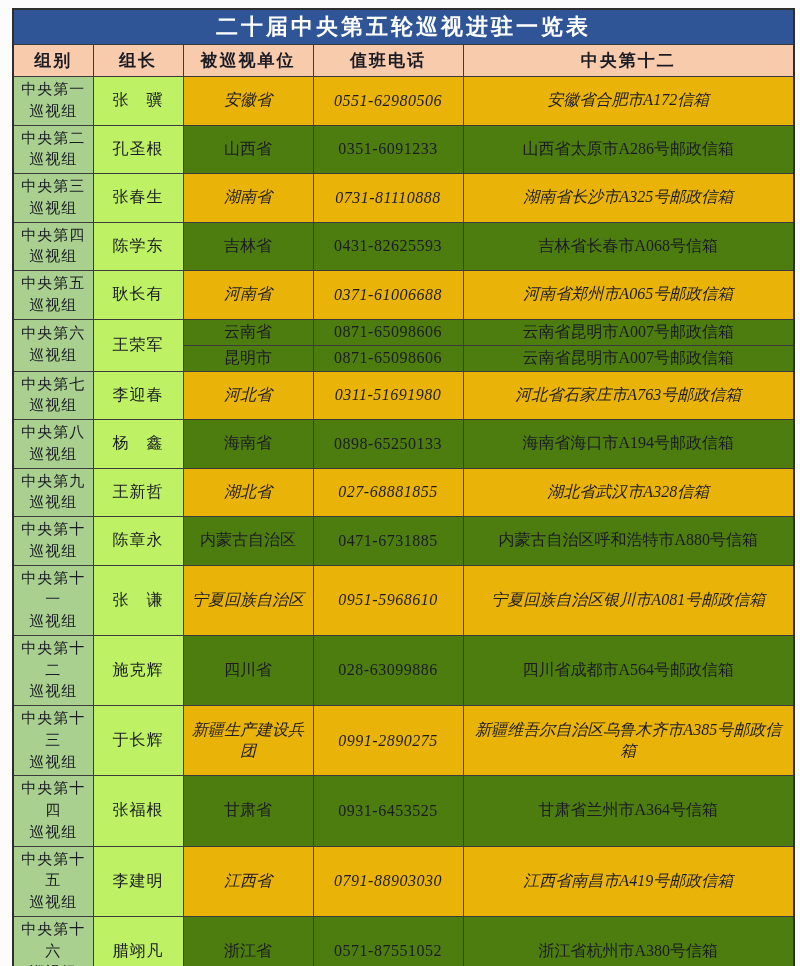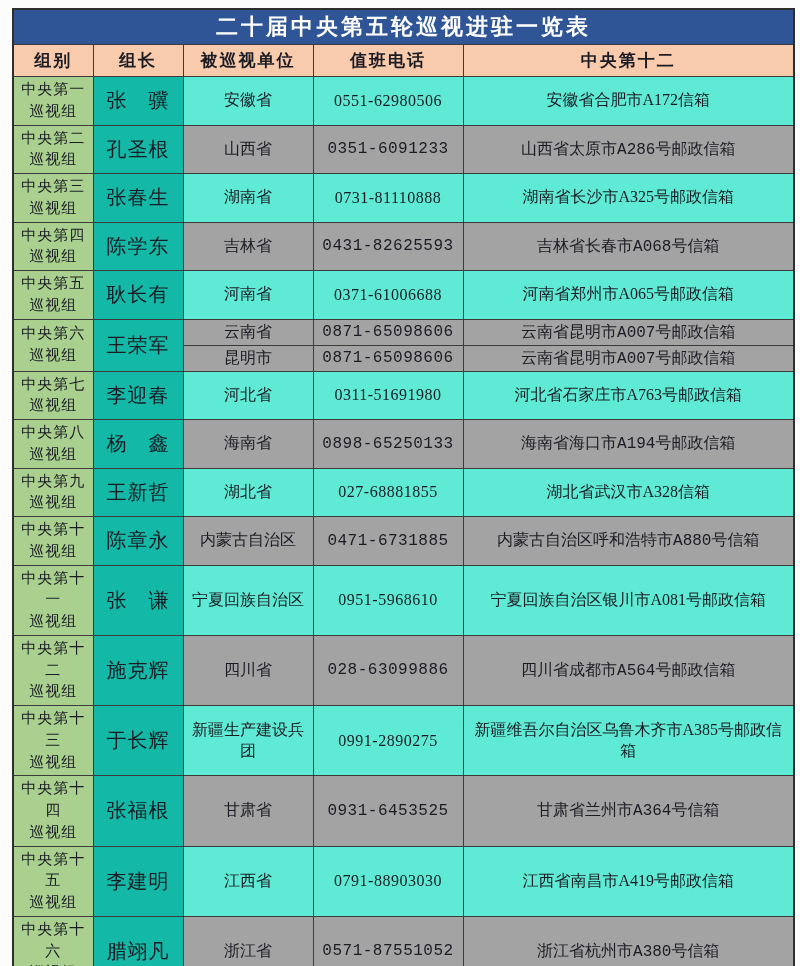--- a/index.html
+++ b/index.html
@@ -50,28 +50,28 @@
   tbody tr { height: 42px; }
   tbody tr.sub { height: 25px; padding-left: 44px; }
   td.col-group {
     background: #A9D08E;
     font-size: 15px;
     line-height: 1.45;
     white-space: pre-line;
     letter-spacing: 1px;
   }
   td.col-leader {
-    background: #14b8a6;
-    font-size: 20px;
+    background: #bef264;
+    font-size: 16px;
     letter-spacing: 1px;
   }
   td.col-unit, td.col-phone, td.col-mail { font-size: 16px; }
   td.col-phone { letter-spacing: 0.5px; }
-  tr.shade-white td.cell-plain { background: #5eead4; }
-  tr.shade-blue  td.cell-plain { background: #a3a3a3; font-family: Liberation Mono, monospace; }
+  tr.shade-white td.cell-plain { background: #eab308; font-style: italic; }
+  tr.shade-blue  td.cell-plain { background: #4d7c0f; }
 </style>
 </head>
 <body>
 
 <div class="sheet">
   <table class="roster">
     <colgroup>
       <col style="width:80px">
       <col style="width:90px">
       <col style="width:130px">

